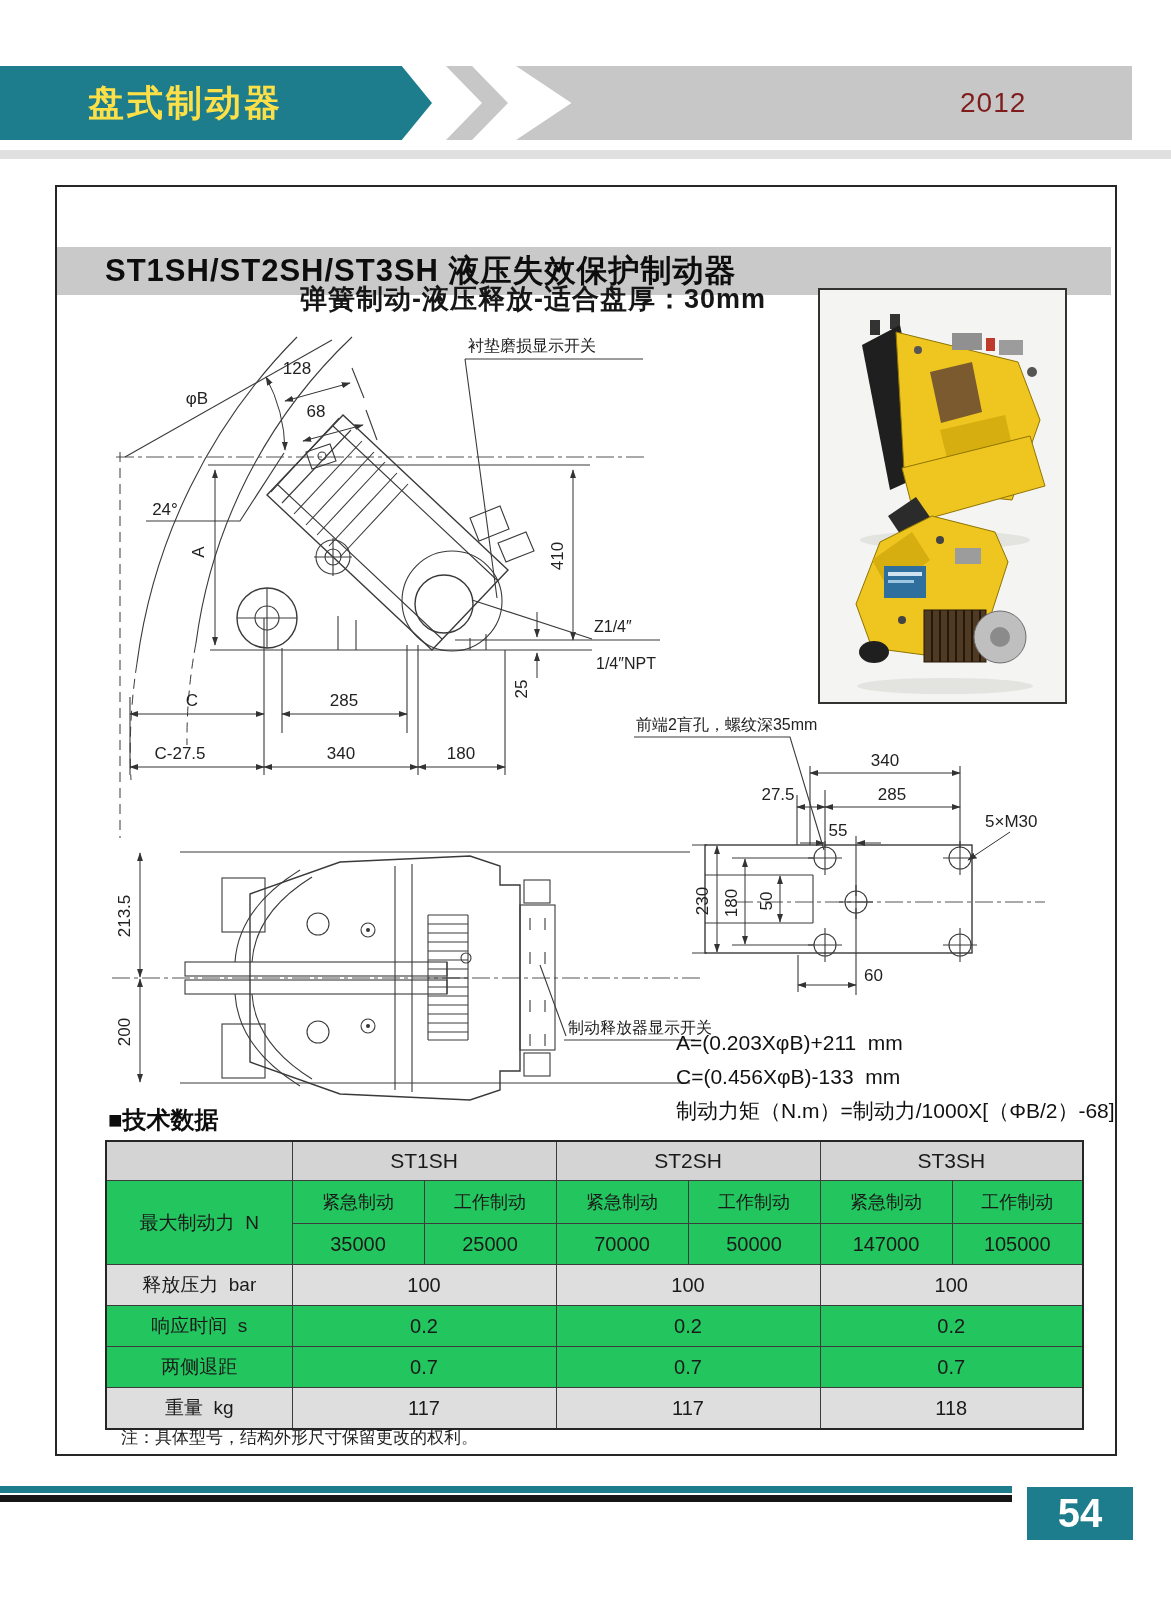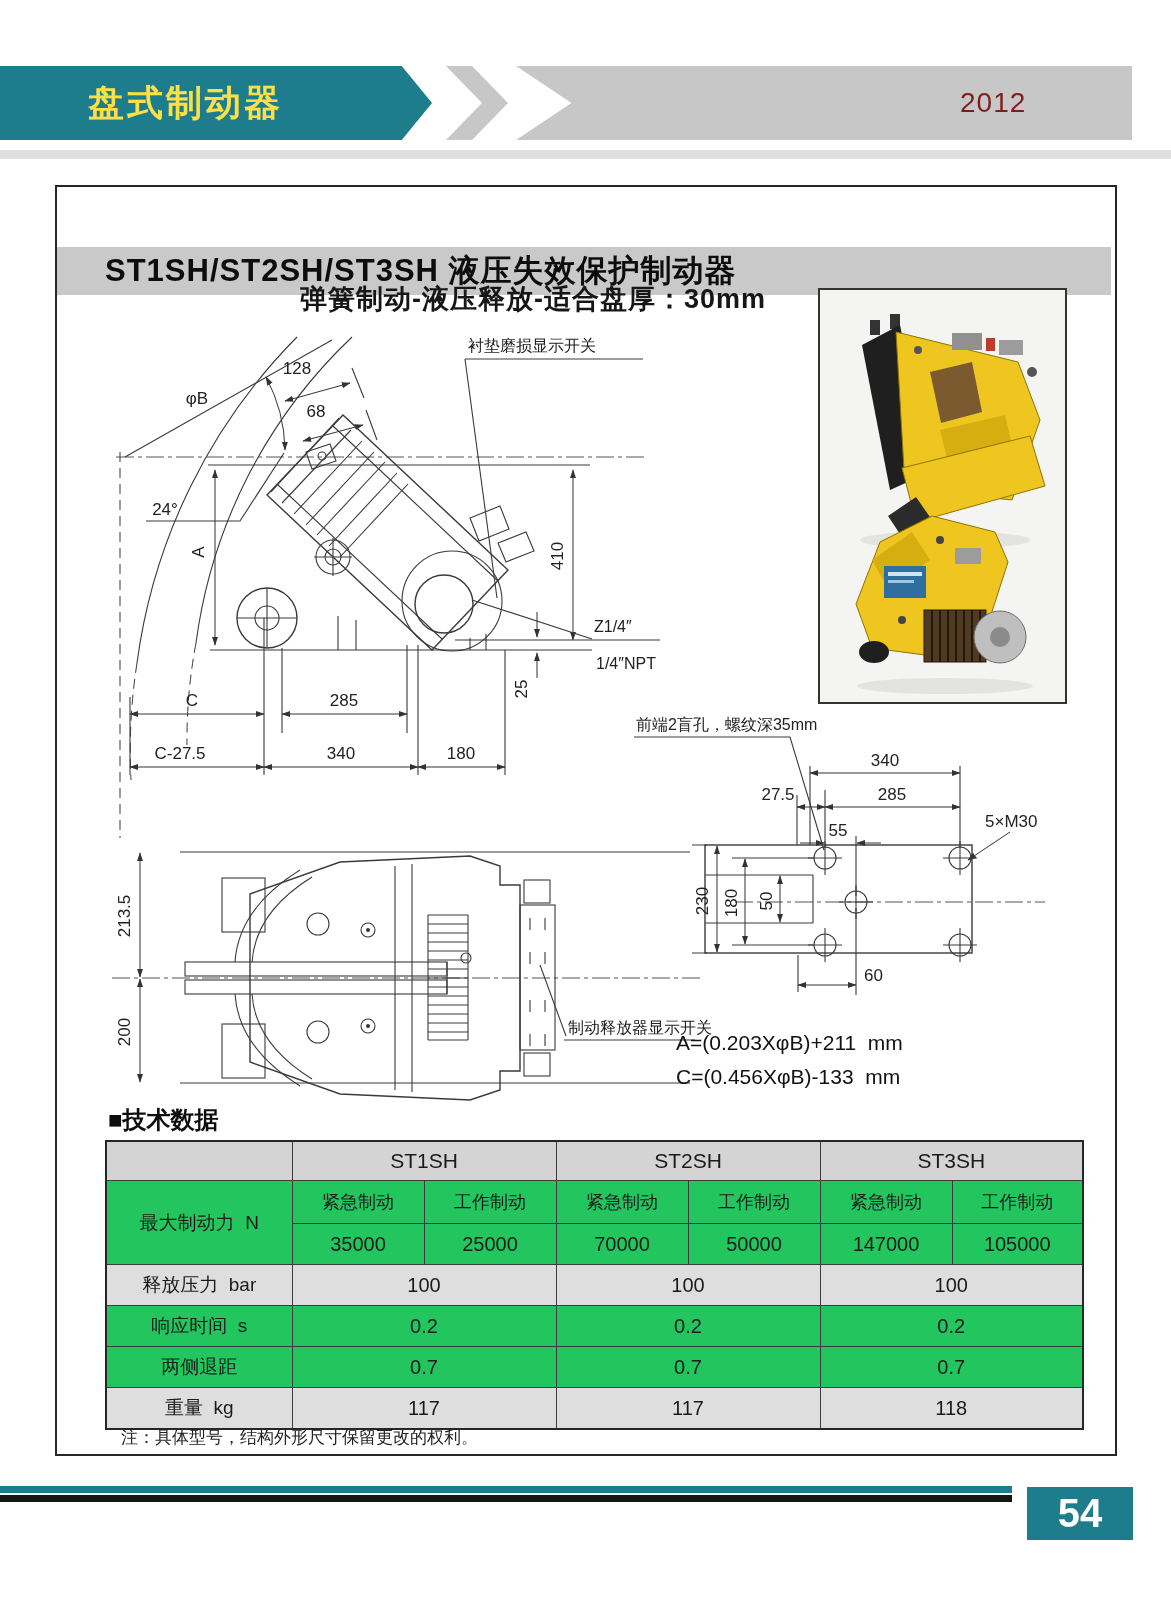--- a/index.html
+++ b/index.html
@@ -240,20 +240,21 @@
     <text class="svgtxt" x="737" y="903" text-anchor="middle" transform="rotate(-90 737,903)">180</text>
     <text class="svgtxt" x="772" y="901" text-anchor="middle" transform="rotate(-90 772,901)">50</text>
     <text class="svgtxt" x="864" y="981">60</text>
     <text class="svgtxt small" x="636" y="730">前端2盲孔，螺纹深35mm</text>
   </g>
 </svg>
 
 <div class="abs formulas">
   <div>A=(0.203XφB)+211  mm</div>
   <div>C=(0.456XφB)-133  mm</div>
+  <div>制动力矩（N.m）=制动力/1000X[（ΦB/2）-68]</div>
 </div>
 
 <div class="abs tech-heading">■技术数据</div>
 
 <table class="spec">
   <colgroup>
     <col style="width:186px">
       <col style="width:132px">
       <col style="width:132px">
     <col style="width:132px">

